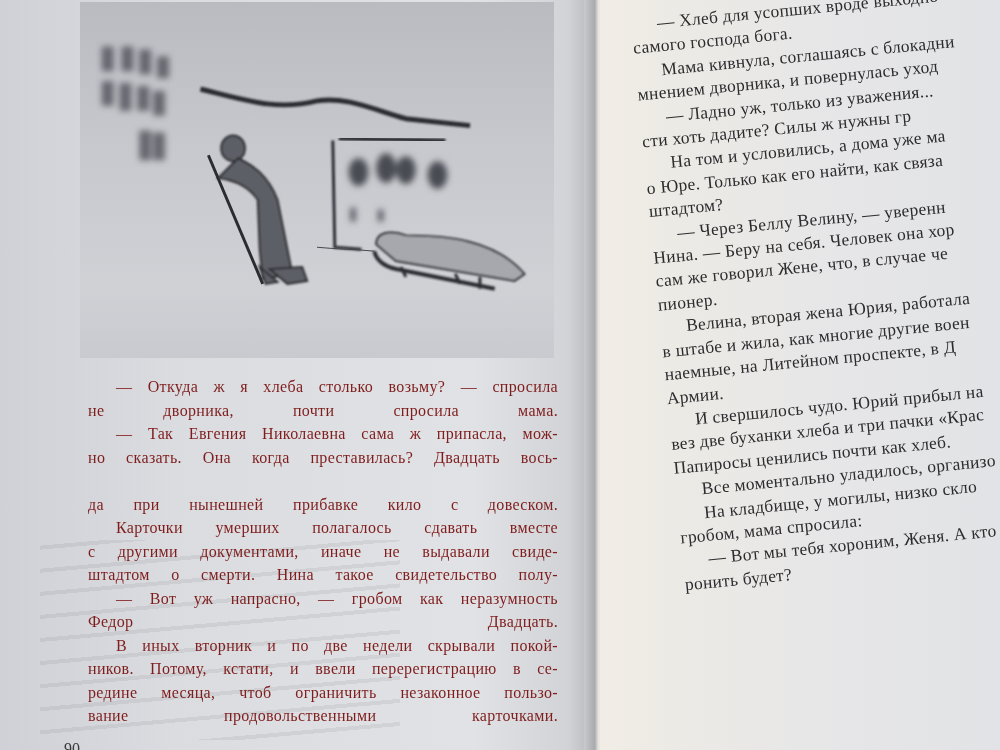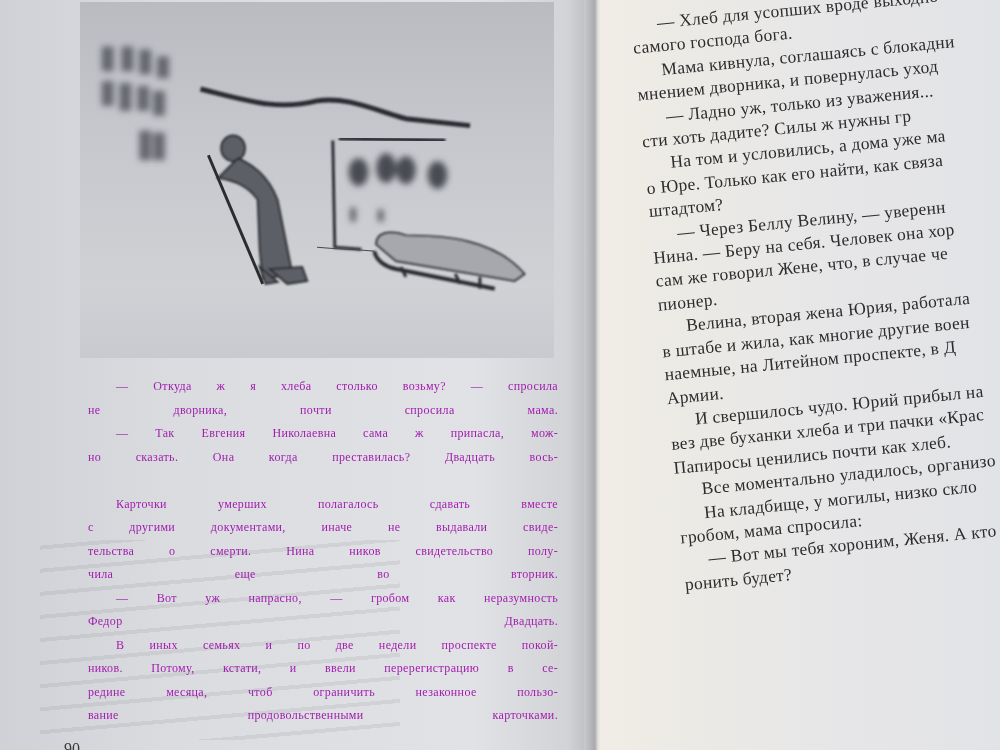--- a/index.html
+++ b/index.html
@@ -27,21 +27,21 @@
     transform-origin: 0 0;
   }
   .illustration {
     position: absolute; left: 80px; top: 2px; width: 474px; height: 356px;
     background: linear-gradient(180deg, #b9bbc1 0%, #c7c8cd 40%, #d0d1d5 80%, #c9cacf 100%);
     overflow: hidden;
   }
   .illustration svg { width: 100%; height: 100%; display: block; }
   .text-left {
     position: absolute; left: 88px; top: 375px; width: 470px;
-    font-size: 12px; line-height: 23.5px; color: #a21caf;
+    font-size: 16px; line-height: 23.5px; color: #7f1d1d;
     letter-spacing: 0.35px;
   }
   .text-left p { margin: 0; text-align: justify; text-align-last: justify; }
   .text-left p.indent { text-indent: 28px; }
   .text-right {
     position: absolute; left: 30px; top: 14px; width: 430px;
     font-size: 17.4px; line-height: 23.4px; color: #2c2c2e;
     letter-spacing: 0.3px; white-space: nowrap;
     transform: rotate(-5.5deg); transform-origin: 0 0;
   }
@@ -116,24 +116,24 @@
       <path d="M298 252 C 300 262, 310 268, 320 270 L 420 290" stroke="#2b2c30" stroke-width="4" fill="none"></path>
       <path d="M325 268 L 330 278 M 380 275 L 385 285 M 405 278 L 405 290" stroke="#2b2c30" stroke-width="3"></path>
     </g>
     <path d="M240 248 C 260 250, 280 250, 298 252" stroke="#44454a" stroke-width="1" fill="none"></path>
   </svg>
 </div>
 
 <div class="text-left">
   <p class="indent"><span>— Откуда ж я хлеба столько возьму? — спросила</span><br><span>не дворника, почти спросила мама.</span></p>
 
-  <p class="indent"><span>— Так Евгения Николаевна сама ж припасла, мож-</span><br><span>но сказать. Она когда преставилась? Двадцать вось-</span><br><br></p>
-  <p class="indent"><span>Карточки умерших полагалось сдавать вместе</span><br><span>с другими документами, иначе не выдавали свиде-</span><br><span>тельства о смерти. Нина ников свидетельство полу-</span><br><span>чила еще во вторник.</span></p>
+  <p class="indent"><span>— Так Евгения Николаевна сама ж припасла, мож-</span><br><span>но сказать. Она когда преставилась? Двадцать вось-</span><br><br><span>да при нынешней прибавке кило с довеском.</span></p>
+  <p class="indent"><span>Карточки умерших полагалось сдавать вместе</span><br><span>с другими документами, иначе не выдавали свиде-</span><br><span>штадтом о смерти. Нина такое свидетельство полу-</span><br></p>
   <p class="indent"><span>— Вот уж напрасно, — гробом как неразумность</span><br><span>Федор Двадцать.</span></p>
-  <p class="indent"><span>В иных семьях и по две недели проспекте покой-</span><br><span>ников. Потому, кстати, и ввели перерегистрацию в се-</span><br><span>редине месяца, чтоб ограничить незаконное пользо-</span><br><span>вание продовольственными карточками.</span></p>
+  <p class="indent"><span>В иных вторник и по две недели скрывали покой-</span><br><span>ников. Потому, кстати, и ввели перерегистрацию в се-</span><br><span>редине месяца, чтоб ограничить незаконное пользо-</span><br><span>вание продовольственными карточками.</span></p>
 </div>
 
 <div class="page-number">90</div>
 
 <div class="gutter"></div>
 
 <div class="page-right">
   <div class="text-right" id="right-body">
       <p class="indent">— Хлеб для усопших вроде выходно</p>
       <p>самого господа бога.</p>

